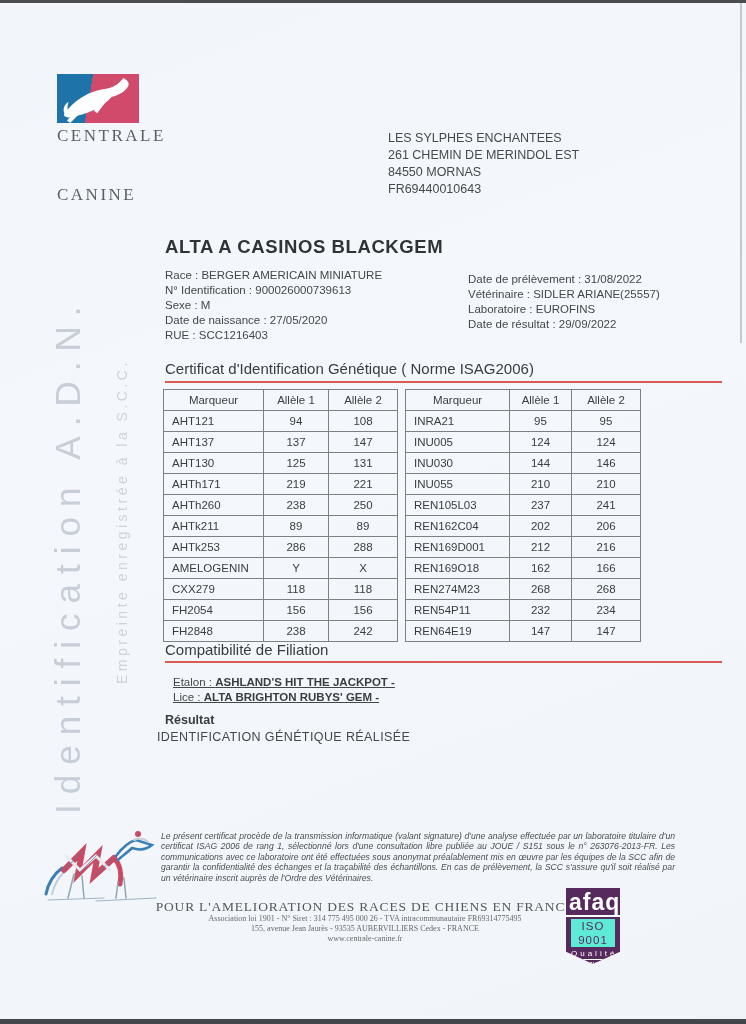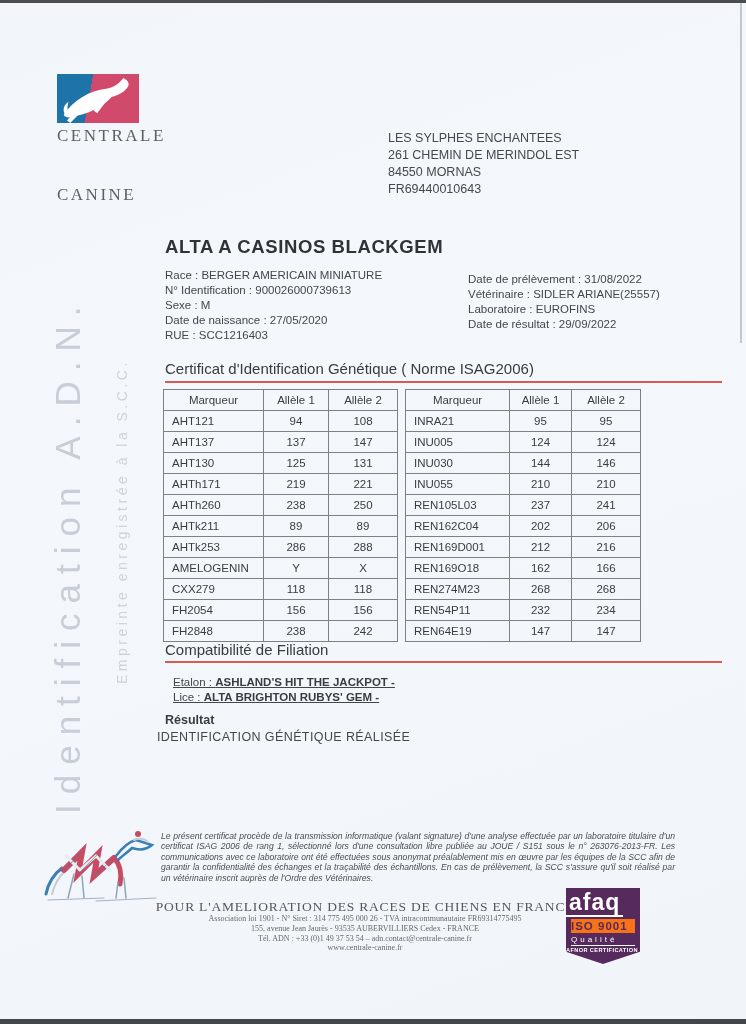--- a/index.html
+++ b/index.html
@@ -56,27 +56,27 @@
 
   
   .legal{position:absolute;left:161px;top:831px;width:514px;font-size:8.6px;line-height:10.4px;
     font-style:italic;text-align:justify;color:#4a4d50;}
   .footer-block{position:absolute;left:140px;top:900px;width:450px;text-align:center;
     font-family:"Liberation Serif", serif;color:#5a5d60;}
   .footer-title{font-size:13.5px;letter-spacing:0.8px;line-height:14px;color:#55585b;}
   .footer-small{font-size:8px;line-height:9.8px;color:#65686b;}
 
   
-  .afaq{position:absolute;left:566px;top:888px;width:74px;height:76px;background:#572a5d;
-    clip-path:polygon(0 0,100% 0,100% 84%,50% 100%,0 84%);
+  .afaq{position:absolute;left:566px;top:888px;width:54px;height:76px;background:#572a5d;
+    clip-path:polygon(0 0,100% 0,100% 84%,50% 100%,0 84%);text-align:center;
     font-family:"Liberation Sans", sans-serif;}
   .afaq .brand{color:#fff;font-size:23px;font-weight:bold;letter-spacing:1px;line-height:26px;
     margin-top:1px;border-bottom:2px solid #fff;display:inline-block;padding:0 3px 0 3px;}
-  .afaq .isobox{margin:2px 5px 0 5px;background:#f97316;color:#572a5d;font-size:11.5px;
-    font-weight:bold;line-height:14px;letter-spacing:1px;}
+  .afaq .isobox{margin:2px 5px 0 5px;background:#5eead4;color:#572a5d;font-size:11.5px;
+    font-weight:normal;line-height:14px;letter-spacing:1px;}
   .afaq .quality{color:#fff;font-size:8px;letter-spacing:3px;line-height:11px;
     border-bottom:1px solid #fff;margin:1px 5px 0 5px;padding-bottom:0;}
   .afaq .afnor{color:#fff;font-size:5.6px;font-weight:bold;letter-spacing:0.4px;line-height:9px;}
 
   .dna-dog{position:absolute;left:34px;top:812px;}
 </style>
 </head>
 <body>
 
 <div class="page">
@@ -311,21 +311,20 @@
       </svg>
     </span>
   </div>
 
   <div class="legal">Le présent certificat procède de la transmission informatique (valant signature) d'une analyse effectuée par un laboratoire titulaire d'un certificat ISAG 2006 de rang 1, sélectionné lors d'une consultation libre publiée au JOUE / S151 sous le n° 263076-2013-FR. Les communications avec ce laboratoire ont été effectuées sous anonymat préalablement mis en œuvre par les équipes de la SCC afin de garantir la confidentialité des échanges et la traçabilité des échantillons. En cas de prélèvement, la SCC s'assure qu'il soit réalisé par un vétérinaire inscrit auprès de l'Ordre des Vétérinaires.</div>
 
   <div class="footer-block">
     <div class="footer-title">POUR L'AMELIORATION DES RACES DE CHIENS EN FRANCE</div>
     <div class="footer-small">Association loi 1901 - N° Siret : 314 775 495 000 26 - TVA intracommunautaire FR69314775495</div>
     <div class="footer-small">155, avenue Jean Jaurès - 93535 AUBERVILLIERS Cedex - FRANCE</div>
-    <div class="footer-small">Tél. ADN : +33 (0)1 49 37 53 54 – adn.contact@centrale-canine.fr</div>
     <div class="footer-small">www.centrale-canine.fr</div>
   </div>
 
   <div class="afaq">
     <div><span class="brand">afaq</span></div>
     <div class="isobox">ISO 9001</div>
     <div class="quality">Qualité</div>
     <div class="afnor">AFNOR CERTIFICATION</div>
   </div>
 </div>

